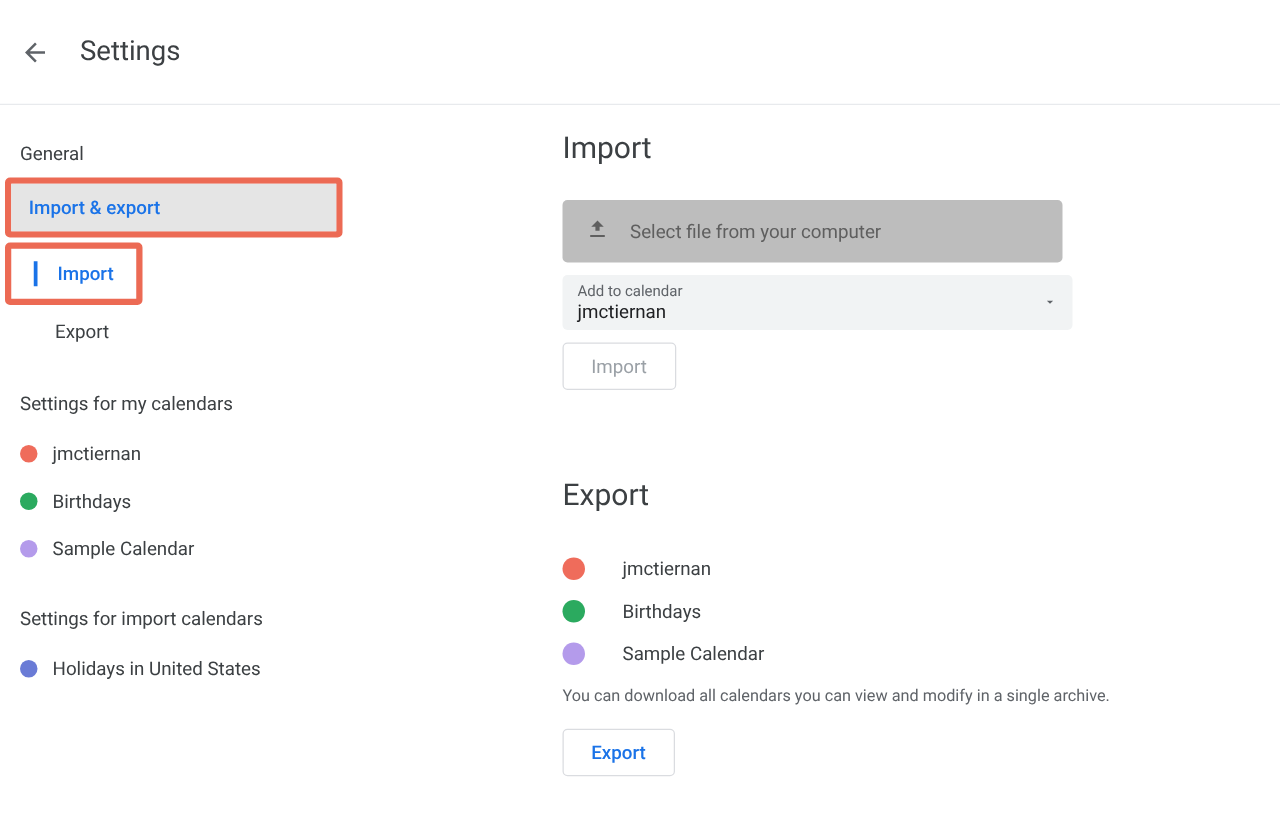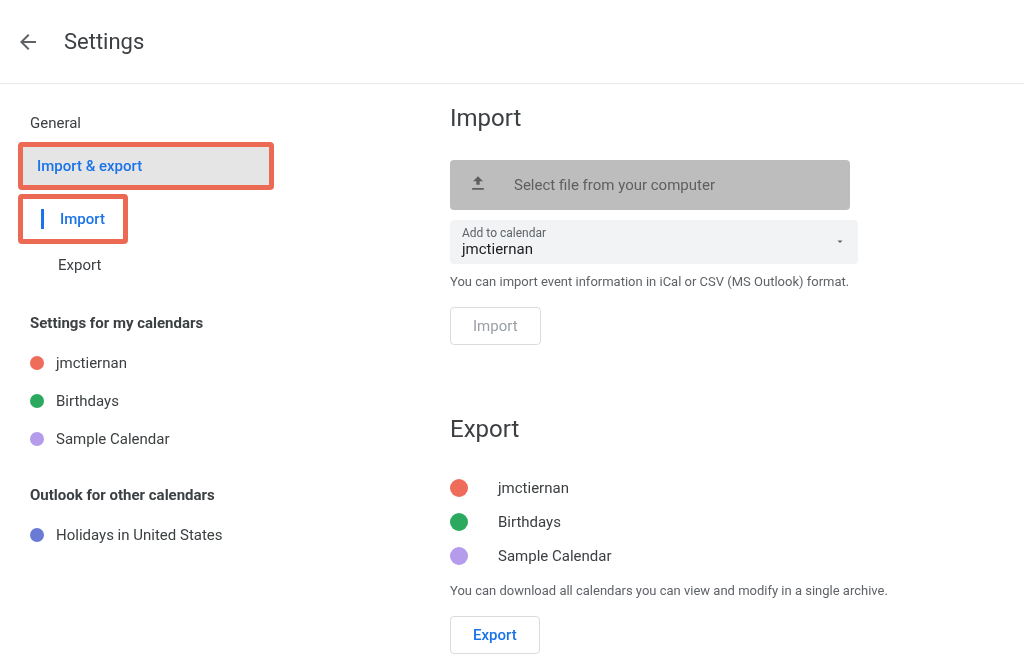--- a/index.html
+++ b/index.html
@@ -33,21 +33,21 @@
     font-weight: 400;
   }
   
   .main {
     display: flex;
     padding-top: 20px;
   }
   .sidebar {
     width: 270px;
     flex-shrink: 0;
-    padding-left: 28px;
+    padding-left: 14px;
   }
   .content {
     flex: 1;
     padding-left: 180px;
     padding-right: 40px;
   }
   
   .side-item {
     display:flex;
     align-items:center;
@@ -89,21 +89,21 @@
   }
   .sub-highlight .lbl { color:#1a73e8; font-size:15px; font-weight:500; }
   .sub-item {
     padding:12px 0 12px 30px;
     font-size:15px;
     color:#3c4043;
     cursor:pointer;
   }
   .section-header {
     font-size:15px;
-    font-weight:700;
+    font-weight:400;
     color:#3c4043;
     padding:28px 0 12px 2px;
   }
   .cal-row {
     display:flex; align-items:center;
     gap:12px;
     padding:10px 0 10px 2px;
     font-size:15px;
     color:#3c4043;
     cursor:pointer;
@@ -116,21 +116,21 @@
     font-size:24px;
     color:#3c4043;
     font-weight:400;
     margin:0 0 28px 0;
   }
   .select-file {
     background:#bdbdbd;
     height:50px;
     border-radius:4px;
     display:flex; align-items:center;
-    gap:26px;
+    gap:16px;
     padding:0 18px;
     color:#5f5f5f;
     font-size:15px;
     cursor:pointer;
     width:400px;
     margin-bottom:10px;
   }
   .select-file svg { width:20px; height:20px; fill:#5f5f5f; }
   .add-to-cal {
     background:#f1f3f4;
@@ -223,21 +223,21 @@
     </div>
     <div class="cal-row">
       <div class="dot" style="background:#2baa5f"></div>
       <span>Birthdays</span>
     </div>
     <div class="cal-row">
       <div class="dot" style="background:#b49beb"></div>
       <span>Sample Calendar</span>
     </div>
 
-    <div class="section-header">Outlook for other calendars</div>
+    <div class="section-header">Settings for import calendars</div>
 
     <div class="cal-row">
       <div class="dot" style="background:#6a7bd6"></div>
       <span>Holidays in United States</span>
     </div>
 
   </div>
 
   <div class="content">
 
@@ -255,21 +255,20 @@
     <div class="add-to-cal">
       <span class="lbl">Add to calendar</span>
       <span class="val">jmctiernan</span>
       <span class="drop">
         <svg viewBox="0 0 24 24">
             <path d="M7 10l5 5 5-5z"></path>
           </svg>
       </span>
     </div>
 
-    <div class="helper">You can import event information in iCal or CSV (MS Outlook) format.</div>
 
     <div class="btn disabled">Import</div>
 
     <div class="gap-block"></div>
 
     <h2 class="h-title">Export</h2>
 
     <div class="export-list">
       <div class="export-row">
         <div class="dot" style="background:#ef6c5b"></div>

